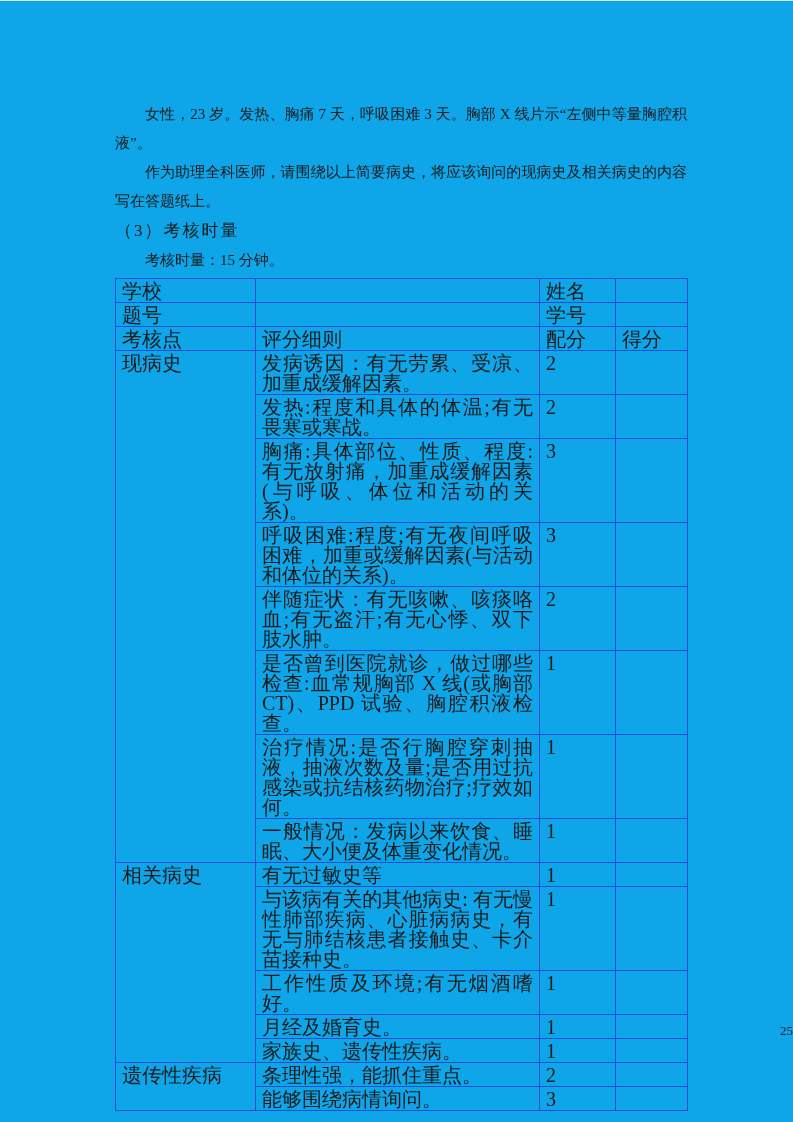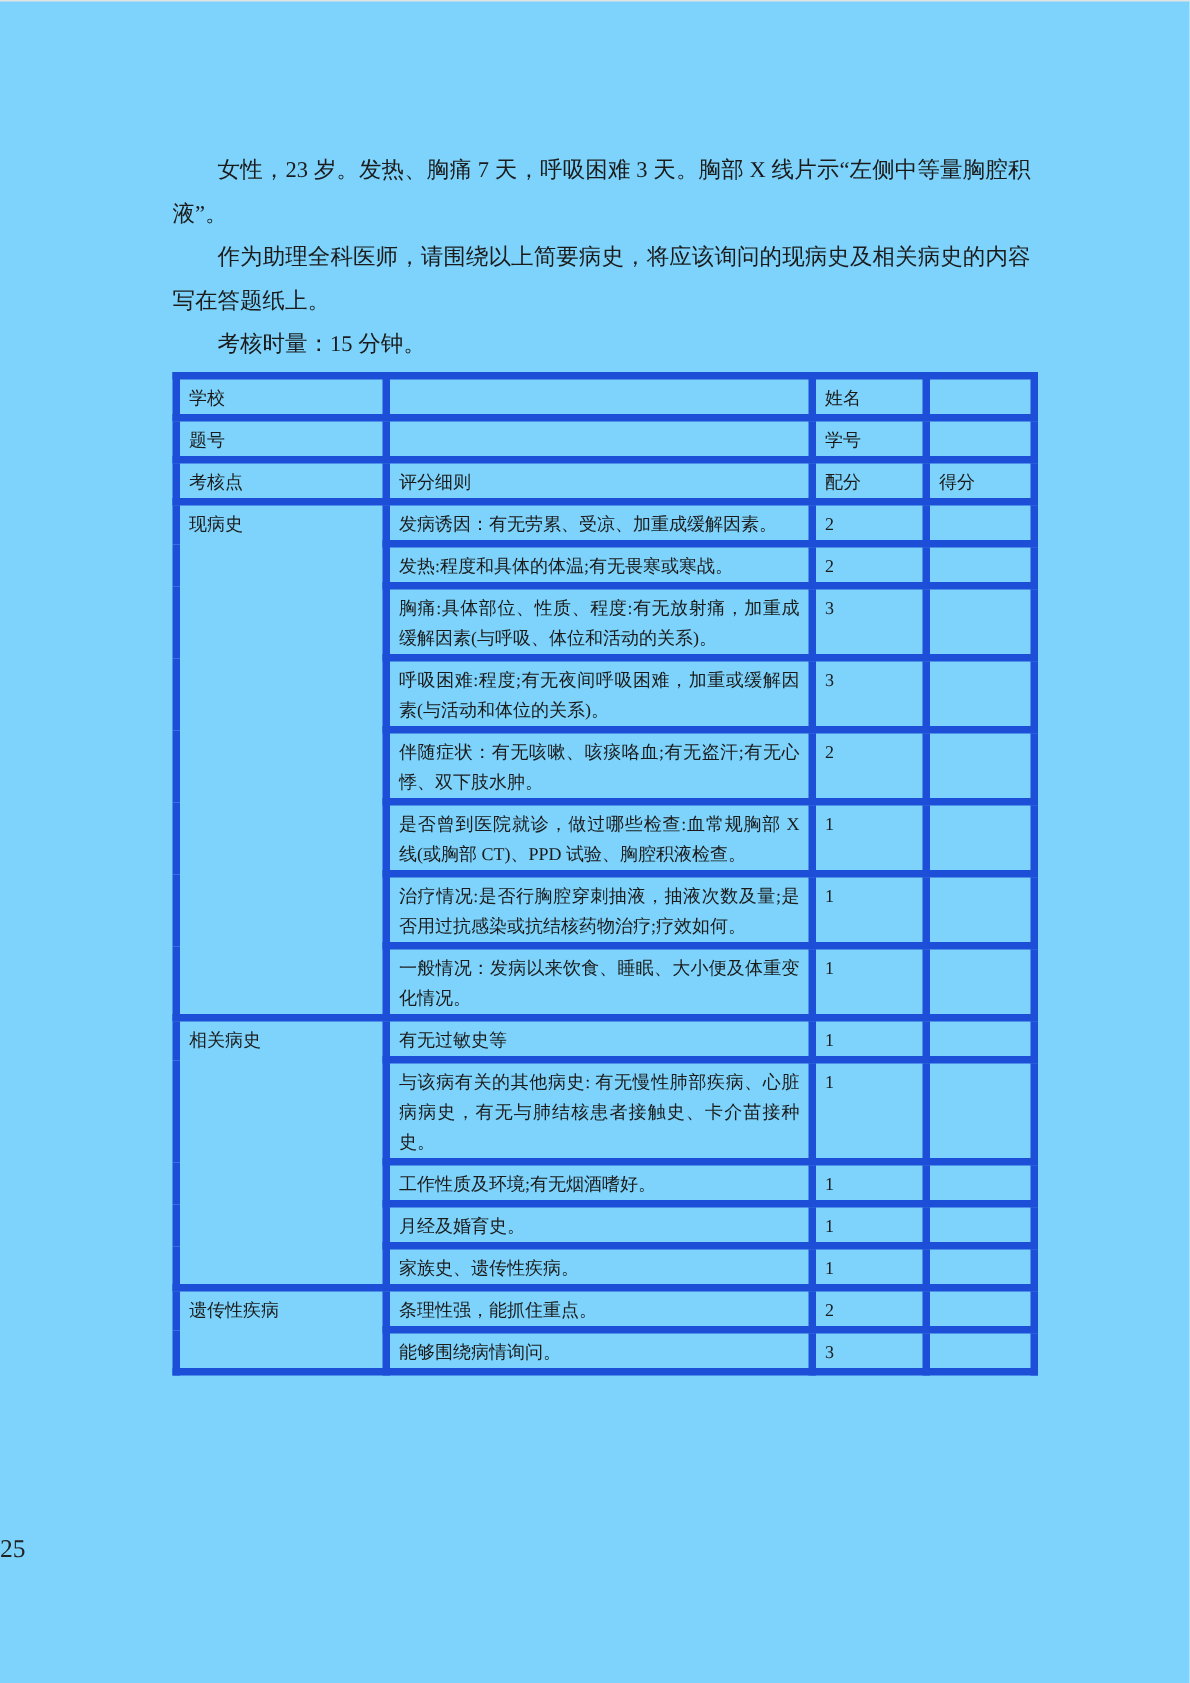--- a/index.html
+++ b/index.html
@@ -6,21 +6,21 @@
   html, body { background: #ffffff; }
   body {
     width: 793px; height: 1122px;
     position: relative;
     font-family: "Liberation Serif", "DejaVu Serif", serif;
     color: #1b1b1b;
     overflow: hidden;
   }
   .page {
     position: absolute; inset: 0;
-    background: #7dd3fc;
+    background: #0ea5e9;
     border-top: 1px solid #e3e3e3;
   }
   .content {
     position: absolute;
     left: 115px; top: 99px;
     width: 572px;
   }
   .para {
     font-size: 15px;
     line-height: 29px;
@@ -33,50 +33,51 @@
     font-weight: normal;
     letter-spacing: 2px;
   }
   table.score-table {
     width: 572px;
     border-collapse: collapse;
     table-layout: fixed;
     margin-top: 3px;
   }
   table.score-table td {
-    border: 5px solid #1d4ed8;
-    font-size: 12px;
+    border: 1px solid #1d4ed8;
+    font-size: 20px;
     line-height: 20px;
     padding: 2px 6px 1px 6px;
     vertical-align: top;
     text-align: left;
     text-align: justify;
     word-break: break-all;
     overflow: hidden;
   }
   td.cat { text-align: left; }
   .page-number {
     position: absolute;
     left: 0; right: 0;
     top: 1022px;
-    text-align: left;
-    font-size: 17px;
+    text-align: right;
+    font-size: 13px;
     color: #222;
   }
 </style>
 </head>
 <body>
 
 <div class="page">
   <div class="content">
 
     <p class="para indent">女性，23 岁。发热、胸痛 7 天，呼吸困难 3 天。胸部 X 线片示“左侧中等量胸腔积液”。</p>
     <p class="para indent">作为助理全科医师，请围绕以上简要病史，将应该询问的现病史及相关病史的内容写在答题纸上。</p>
 
 
+    <h2 class="heading">（3）考核时量</h2>
     <p class="para indent">考核时量：15 分钟。</p>
 
 
     <table class="score-table">
       <colgroup>
         <col style="width:140px">
         <col style="width:284px">
         <col style="width:76px">
         <col style="width:72px">
       </colgroup>

